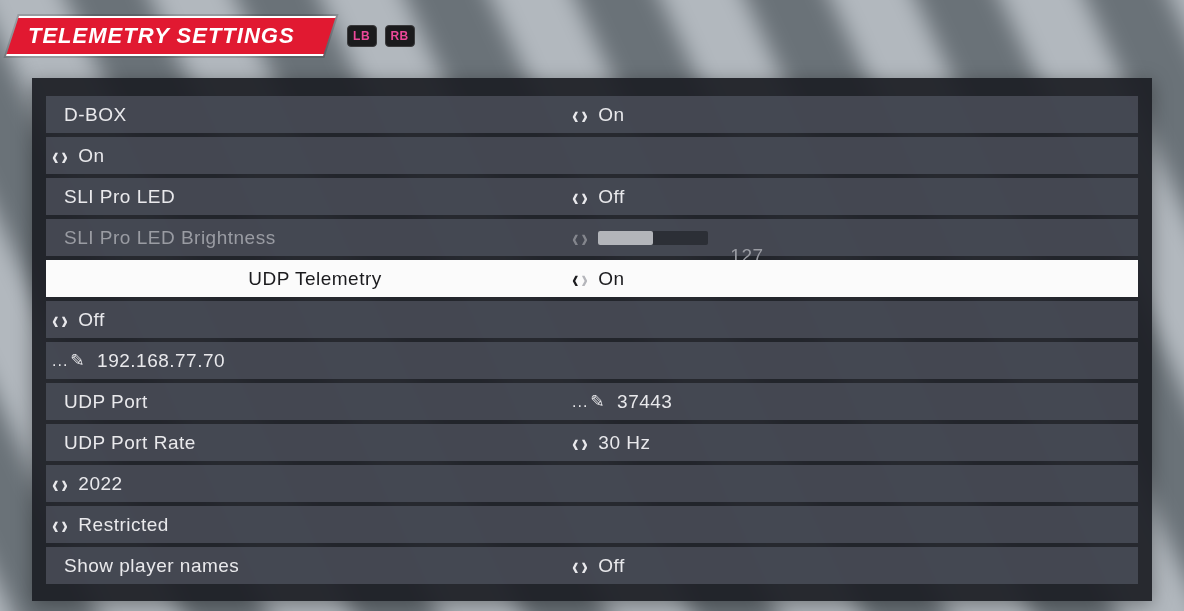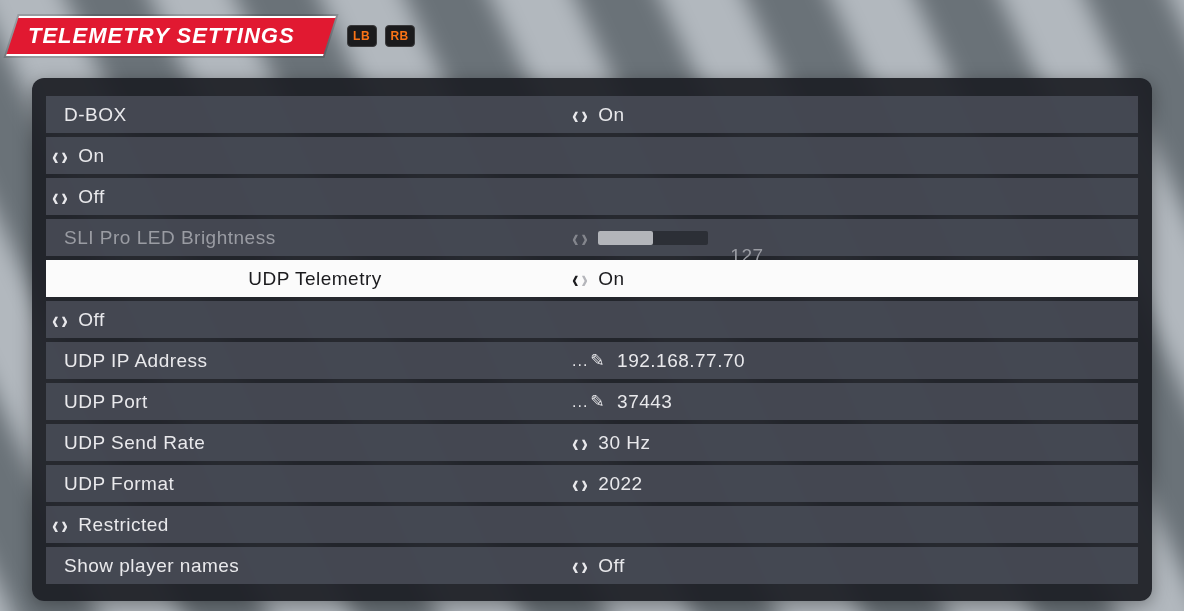--- a/index.html
+++ b/index.html
@@ -56,33 +56,33 @@
     letter-spacing: 1px;
     white-space: nowrap;
   }
   .bumpers {
     display: flex; gap: 8px; margin-left: 24px;
   }
   .bumper {
     width: 30px; height: 22px;
     background: #1b1b1d;
     border-radius: 4px;
-    color: #f97316;
+    color: #ec4899;
     font-size: 12px;
     font-weight: 700;
     display: flex; align-items: center; justify-content: center;
     border: 1px solid #3a3a3c;
   }
 
   
   .panel {
     position: absolute;
     left: 32px; right: 32px; top: 78px; bottom: 10px;
     background: rgba(30,32,38,0.94);
-    border-radius: 12px;
+    border-radius: 0;
     padding: 18px 14px;
     box-shadow: 0 4px 18px rgba(0,0,0,.35);
     overflow: hidden;
   }
   .rows { display: flex; flex-direction: column; gap: 4px; }
   .row {
     height: 37px;
     background: rgba(74,78,88,.85);
     display: flex; align-items: center;
     color: #e9e9ec;
@@ -165,20 +165,21 @@
         <div class="row">
           <div class="ctrl">
             <span class="arrows">
               <span class="arrow-l" style="font-weight: 900; transform: scaleY(1.3);">‹</span>
               <span class="arrow-r" style="font-weight: 900; transform: scaleY(1.3);">›</span>
             </span>
             <span>On</span>
           </div>
         </div>
         <div class="row">
+          <div class="label">SLI Pro LED</div>
           <div class="ctrl">
             <span class="arrows">
               <span class="arrow-l" style="font-weight: 900; transform: scaleY(1.3);">‹</span>
               <span class="arrow-r" style="font-weight: 900; transform: scaleY(1.3);">›</span>
             </span>
             <span>Off</span>
           </div>
         </div>
         <div class="row disabled">
           <div class="label">SLI Pro LED Brightness</div>
@@ -206,51 +207,49 @@
         <div class="row">
           <div class="ctrl">
             <span class="arrows">
               <span class="arrow-l" style="font-weight: 900; transform: scaleY(1.3);">‹</span>
               <span class="arrow-r" style="font-weight: 900; transform: scaleY(1.3);">›</span>
             </span>
             <span>Off</span>
           </div>
         </div>
         <div class="row">
-          <div class="label">UDP IP Address</div>
           <div class="ctrl">
             <span class="edit-ic">
               <span class="dots">...</span>
               <span class="pencil">✎</span>
             </span>
             <span>192.168.77.70</span>
           </div>
         </div>
         <div class="row">
           <div class="label">UDP Port</div>
           <div class="ctrl">
             <span class="edit-ic">
               <span class="dots">...</span>
               <span class="pencil">✎</span>
             </span>
             <span>37443</span>
           </div>
         </div>
         <div class="row">
-          <div class="label">UDP Send Rate</div>
+          <div class="label">UDP Port Rate</div>
           <div class="ctrl">
             <span class="arrows">
               <span class="arrow-l" style="font-weight: 900; transform: scaleY(1.3);">‹</span>
               <span class="arrow-r" style="font-weight: 900; transform: scaleY(1.3);">›</span>
             </span>
             <span>30 Hz</span>
           </div>
         </div>
         <div class="row">
-          <div class="label">UDP Format</div>
           <div class="ctrl">
             <span class="arrows">
               <span class="arrow-l" style="font-weight: 900; transform: scaleY(1.3);">‹</span>
               <span class="arrow-r" style="font-weight: 900; transform: scaleY(1.3);">›</span>
             </span>
             <span>2022</span>
           </div>
         </div>
         <div class="row">
           <div class="ctrl">

